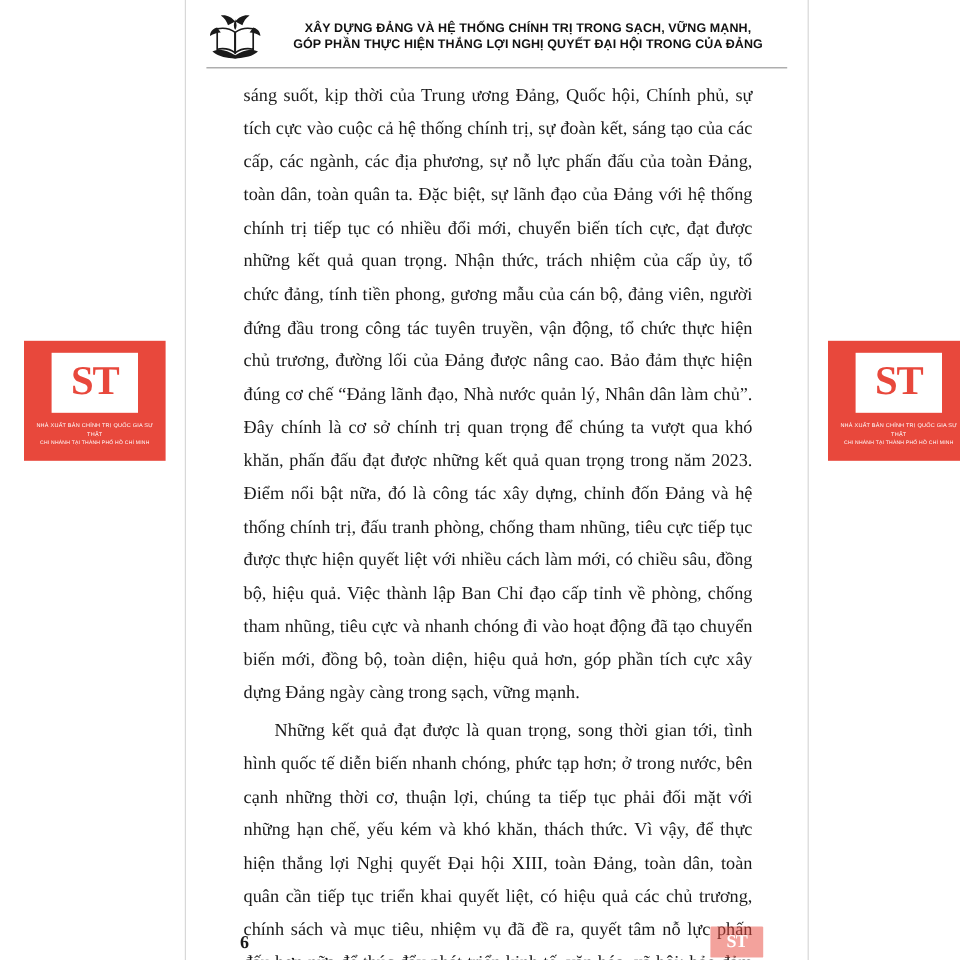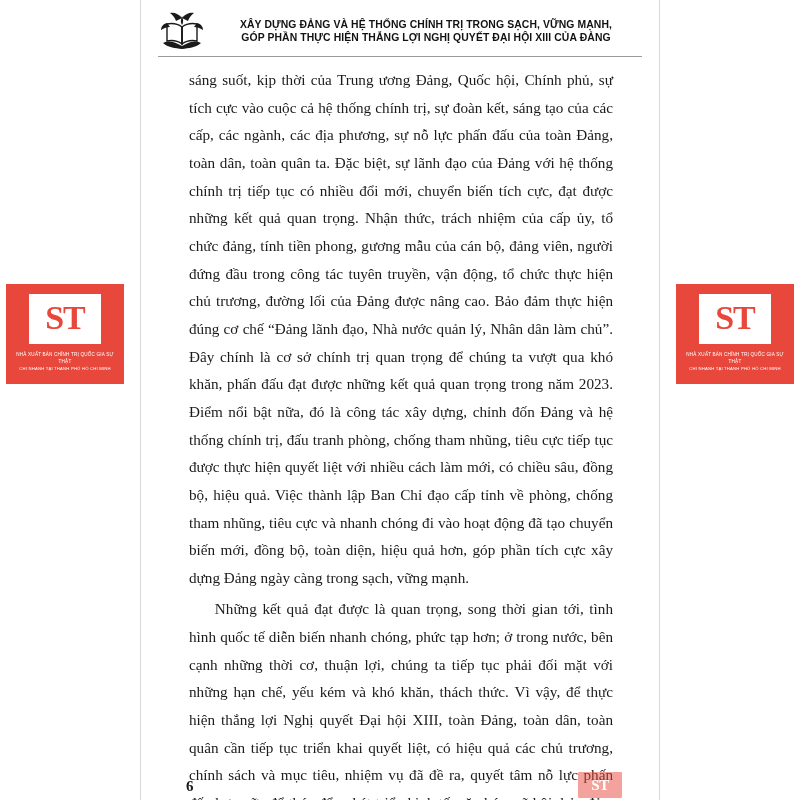--- a/index.html
+++ b/index.html
@@ -11,21 +11,21 @@
     height: 800px;
     background: #ffffff;
     font-family: "Liberation Serif", serif;
     overflow: hidden;
     position: relative;
   }
 
   
   #page {
     position: absolute;
-    left: 0; top: 0;
+    left: 14px; top: 0;
     width: 640px; height: 800px;
   }
 
   .side-panel {
     position: absolute;
     top: 0;
     width: 140px;
     height: 800px;
     background: #ffffff;
   }
@@ -221,21 +221,21 @@
           <path d="M23 16 C27 13 33 12 38 13 L38 30 C33 29 27 30 23 33 Z"></path>
           <path d="M23 16 L23 33"></path>
         </g>
         <g fill="#1a1a1a">
           <path d="M4 32 C10 29 16 31 23 35 C30 31 36 29 42 32 C36 37 30 37 23 38 C16 37 10 37 4 32 Z"></path>
         </g>
       </svg>
     </div>
     <div class="header-lines">
       <div class="header-line">XÂY DỰNG ĐẢNG VÀ HỆ THỐNG CHÍNH TRỊ TRONG SẠCH, VỮNG MẠNH,</div>
-      <div class="header-line">GÓP PHẦN THỰC HIỆN THẮNG LỢI NGHỊ QUYẾT ĐẠI HỘI XIII CỦA ĐẢNG</div>
+      <div class="header-line">GÓP PHẦN THỰC HIỆN THẮNG LỢI NGHỊ QUYẾT ĐẠI HỘI TRONG CỦA ĐẢNG</div>
     </div>
   </div>
   <div class="header-rule"></div>
 
   <div class="body-text">
     <p>sáng suốt, kịp thời của Trung ương Đảng, Quốc hội, Chính phủ, sự tích cực vào cuộc cả hệ thống chính trị, sự đoàn kết, sáng tạo của các cấp, các ngành, các địa phương, sự nỗ lực phấn đấu của toàn Đảng, toàn dân, toàn quân ta. Đặc biệt, sự lãnh đạo của Đảng với hệ thống chính trị tiếp tục có nhiều đổi mới, chuyển biến tích cực, đạt được những kết quả quan trọng. Nhận thức, trách nhiệm của cấp ủy, tổ chức đảng, tính tiền phong, gương mẫu của cán bộ, đảng viên, người đứng đầu trong công tác tuyên truyền, vận động, tổ chức thực hiện chủ trương, đường lối của Đảng được nâng cao. Bảo đảm thực hiện đúng cơ chế “Đảng lãnh đạo, Nhà nước quản lý, Nhân dân làm chủ”. Đây chính là cơ sở chính trị quan trọng để chúng ta vượt qua khó khăn, phấn đấu đạt được những kết quả quan trọng trong năm 2023. Điểm nổi bật nữa, đó là công tác xây dựng, chỉnh đốn Đảng và hệ thống chính trị, đấu tranh phòng, chống tham nhũng, tiêu cực tiếp tục được thực hiện quyết liệt với nhiều cách làm mới, có chiều sâu, đồng bộ, hiệu quả. Việc thành lập Ban Chỉ đạo cấp tỉnh về phòng, chống tham nhũng, tiêu cực và nhanh chóng đi vào hoạt động đã tạo chuyển biến mới, đồng bộ, toàn diện, hiệu quả hơn, góp phần tích cực xây dựng Đảng ngày càng trong sạch, vững mạnh.</p>
     <p class="indent">Những kết quả đạt được là quan trọng, song thời gian tới, tình hình quốc tế diễn biến nhanh chóng, phức tạp hơn; ở trong nước, bên cạnh những thời cơ, thuận lợi, chúng ta tiếp tục phải đối mặt với những hạn chế, yếu kém và khó khăn, thách thức. Vì vậy, để thực hiện thắng lợi Nghị quyết Đại hội XIII, toàn Đảng, toàn dân, toàn quân cần tiếp tục triển khai quyết liệt, có hiệu quả các chủ trương, chính sách và mục tiêu, nhiệm vụ đã đề ra, quyết tâm nỗ lực phấn đấu hơn nữa để thúc đẩy phát triển kinh tế, văn hóa, xã hội; bảo đảm quốc phòng, an ninh, giữ vững môi trường hòa bình hữu nghị, ổn định và hợp tác; đồng thời, tăng cường xây dựng,</p>
   </div>
 
   <div class="folio">6</div>

